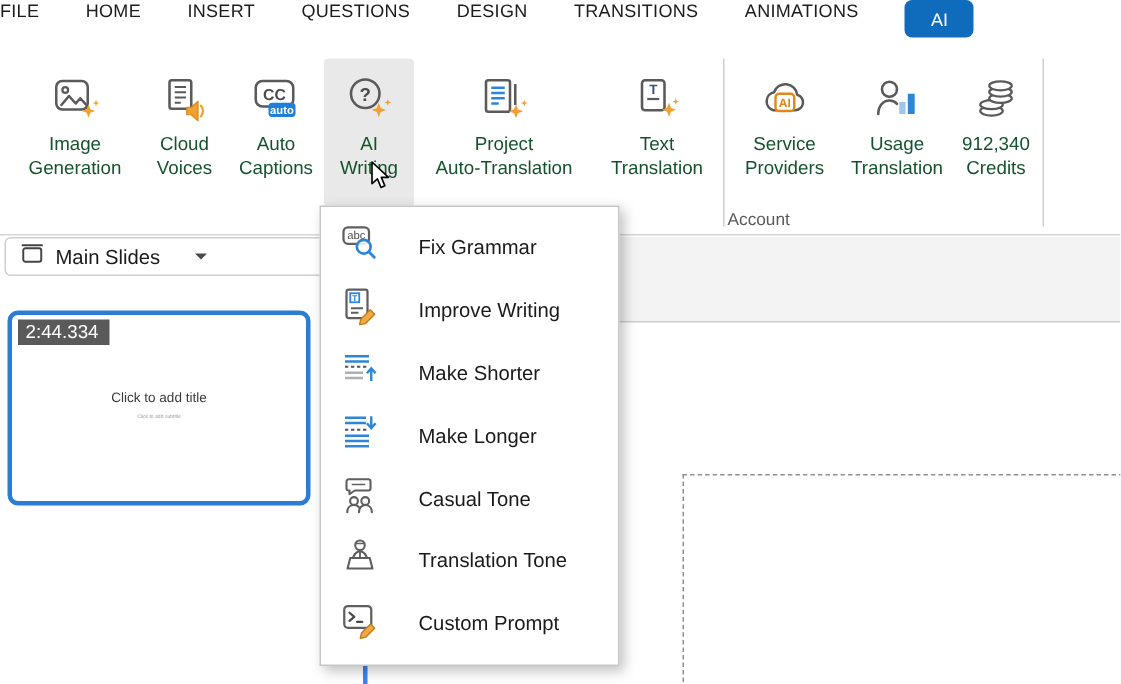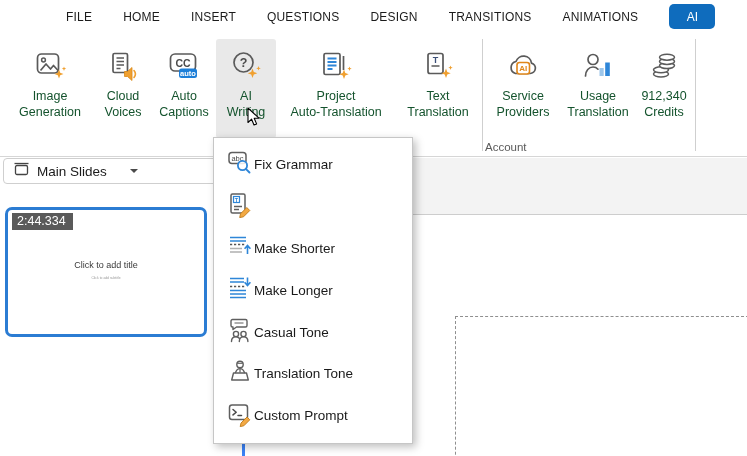--- a/index.html
+++ b/index.html
@@ -1,21 +1,21 @@
 <!DOCTYPE html>
 <html><head>
 <meta charset="utf-8">
 <style>
   * { margin:0; padding:0; box-sizing:border-box; }
   html,body { width:747px; height:456px; overflow:hidden; background:#fff;
     font-family:"Liberation Sans", sans-serif; -webkit-font-smoothing:antialiased; }
   #app { position:relative; width:747px; height:456px; background:#fff; }
 
   
-  .tabbar { height:33px; display:flex; align-items:center; gap:31px; padding-left:66px; background:#fff; }
+  .tabbar { height:33px; display:flex; align-items:flex-start; gap:31px; background:#fff; }
   .tab { font-size:12px; color:#1b1b1b; letter-spacing:.2px; white-space:nowrap; cursor:default; }
   .tab-pill { background:#0f6cbd; color:#fff; width:46px; height:25px; border-radius:5px;
     display:flex; align-items:center; justify-content:center; font-size:12px; }
 
   
   .ribbon { position:relative; height:124px; border-bottom:1px solid #d6d6d6; background:#fff;
     display:flex; align-items:flex-start; padding-left:6px; }
   .rbtn { display:flex; flex-direction:column; align-items:center; margin-top:6px; height:99px; padding-top:4px; }
   .rbtn.active { background:#e9e9e9; border-radius:3px; }
   .ric { height:46px; display:flex; align-items:center; justify-content:center; }
@@ -52,21 +52,21 @@
 
   .canvas { position:absolute; left:246px; top:0; width:501px; height:298px; background:#f3f3f3; overflow:hidden; }
   .slide-surface { position:absolute; left:0; top:56px; width:501px; height:242px; background:#fff;
     border-top:1px solid #cdcdcd; }
   .title-placeholder { position:absolute; left:209px; top:101px; width:560px; height:380px;
     border:1.5px dashed #8f8f8f; background:transparent; }
 
   
   .ai-menu { position:absolute; left:213px; top:137px; width:200px; padding:6px 0;
     background:#fff; border:1px solid #c6c6c6; box-shadow:3px 3px 8px rgba(0,0,0,.25); z-index:10; }
-  .mitem { display:flex; align-items:center; height:41.8px; padding-left:13px; gap:1px; cursor:default; }
+  .mitem { display:flex; align-items:center; height:41.8px; padding-left:13px; gap:26px; cursor:default; }
   .mitem svg { flex:0 0 auto; }
   .mlabel { font-size:13.5px; color:#1a1a1a; white-space:nowrap; }
 
   .cursor { position:absolute; left:247px; top:107px; z-index:30; }
   svg text { font-family:"Liberation Sans", sans-serif; }
 </style>
 </head>
 <body>
 
 <div id="app">
@@ -259,20 +259,21 @@
     <div class="mitem">
       <span>
         <svg width="26" height="26" viewBox="0 0 26 26">
           <rect x="4" y="2" width="14" height="19" rx="1.5" fill="none" stroke="#5f5f5f" stroke-width="1.5"></rect>
           <rect x="6.5" y="4.5" width="6" height="6" fill="none" stroke="#2e86d8" stroke-width="1.2"></rect>
           <text x="9.5" y="9.6" font-size="5.5" font-weight="bold" fill="#2e86d8" text-anchor="middle">T</text>
           <path d="M7 14.5 h8 M7 17.5 h5" stroke="#5f5f5f" stroke-width="1.3"></path>
           <path d="M13.5 21.8 l6.3-6.3 3 3 -6.3 6.3 -3.8 .8 z" fill="#f2a944" stroke="#c07b17" stroke-width=".9" stroke-linejoin="round"></path>
         </svg>
       </span>
+      <span class="mlabel">Improve Writing</span>
     </div>
 
     <div class="mitem">
       <span>
         <svg width="26" height="26" viewBox="0 0 26 26">
           <path d="M3 4.5 h16 M3 8 h16" stroke="#2e86d8" stroke-width="1.7"></path>
           <path d="M3 11.5 h16" stroke="#555555" stroke-width="1.3" stroke-dasharray="2.2 1.8"></path>
           <path d="M3 15.5 h12 M3 19 h12" stroke="#b0b0b0" stroke-width="1.7"></path>
           <path d="M20.5 21 V13 M17.6 15.8 L20.5 12.5 L23.4 15.8" fill="none" stroke="#2e86d8" stroke-width="1.6"></path>
         </svg>

